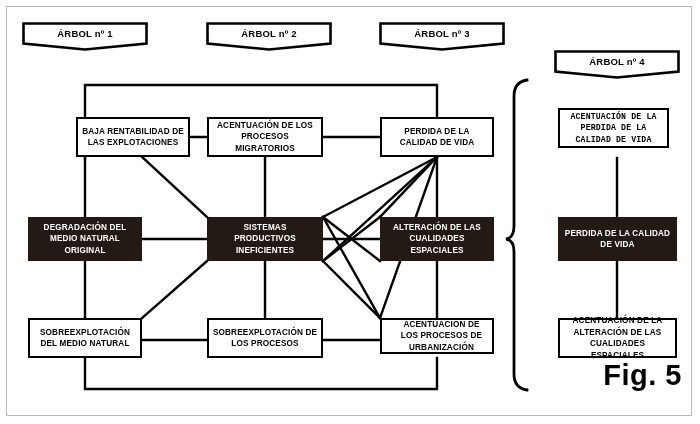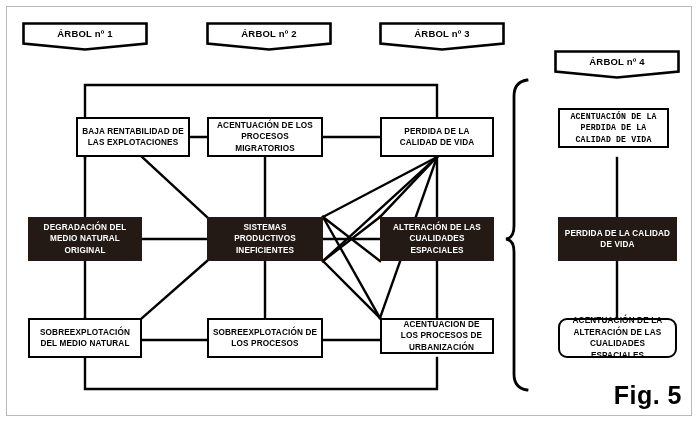--- a/index.html
+++ b/index.html
@@ -76,22 +76,22 @@
   .node.dark {
     background: #231a16;
     border-color: #231a16;
     color: #ffffff;
   }
   .node-text { display: block; width: 100%; }
   
   .fig-caption {
     position: absolute;
     right: 18px;
-    bottom: 14px;
-    font-size: 25px;
+    bottom: 32px;
+    font-size: 29px;
     font-weight: bold;
     color: #000000;
     letter-spacing: 0.5px;
   }
 </style>
 </head>
 <body>
 
 <div id="figure-root">
 
@@ -207,19 +207,19 @@
   </div>
 
   <div class="node" style="left:207px; top:318px; width:116px; height:40px;">
     <span class="node-text">SOBREEXPLOTACIÓN DE LOS PROCESOS</span>
   </div>
 
   <div class="node" style="left:380px; top:318px; width:114px; height:36px;padding-left:12px;">
     <span class="node-text">ACENTUACIÓN DE LOS PROCESOS DE URBANIZACIÓN</span>
   </div>
 
-  <div class="node" style="left:558px; top:318px; width:119px; height:40px;border-radius:9px;">
+  <div class="node" style="left:558px; top:318px; width:119px; height:40px;">
     <span class="node-text">ACENTUACIÓN DE LA ALTERACIÓN DE LAS CUALIDADES ESPACIALES</span>
   </div>
 
   <div class="fig-caption">Fig. 5</div>
 
 </div>
 
 </body></html>

